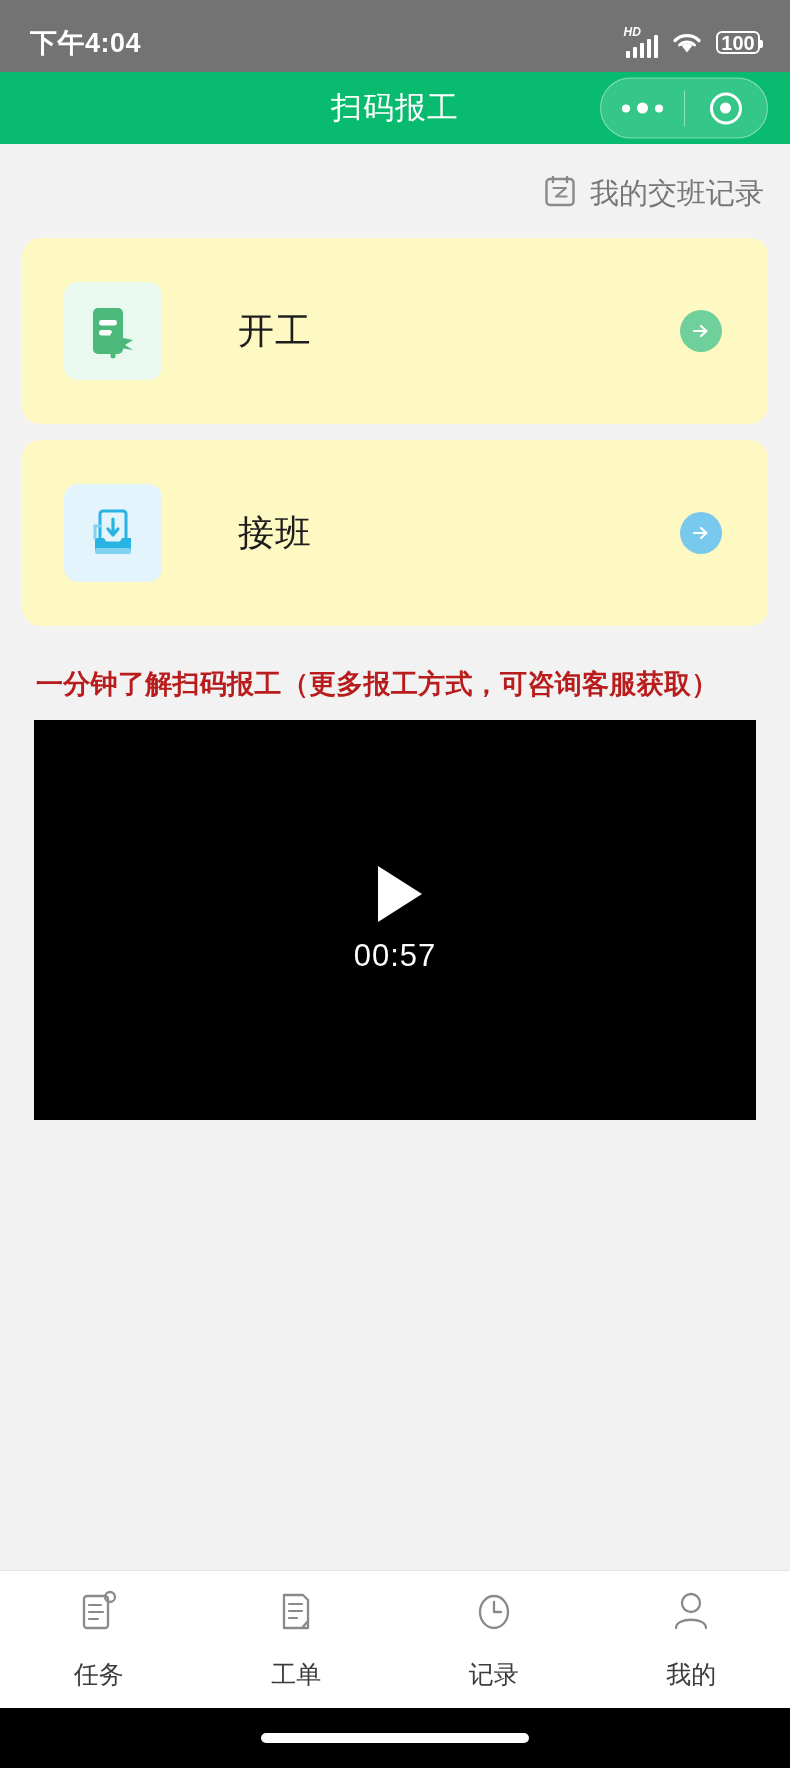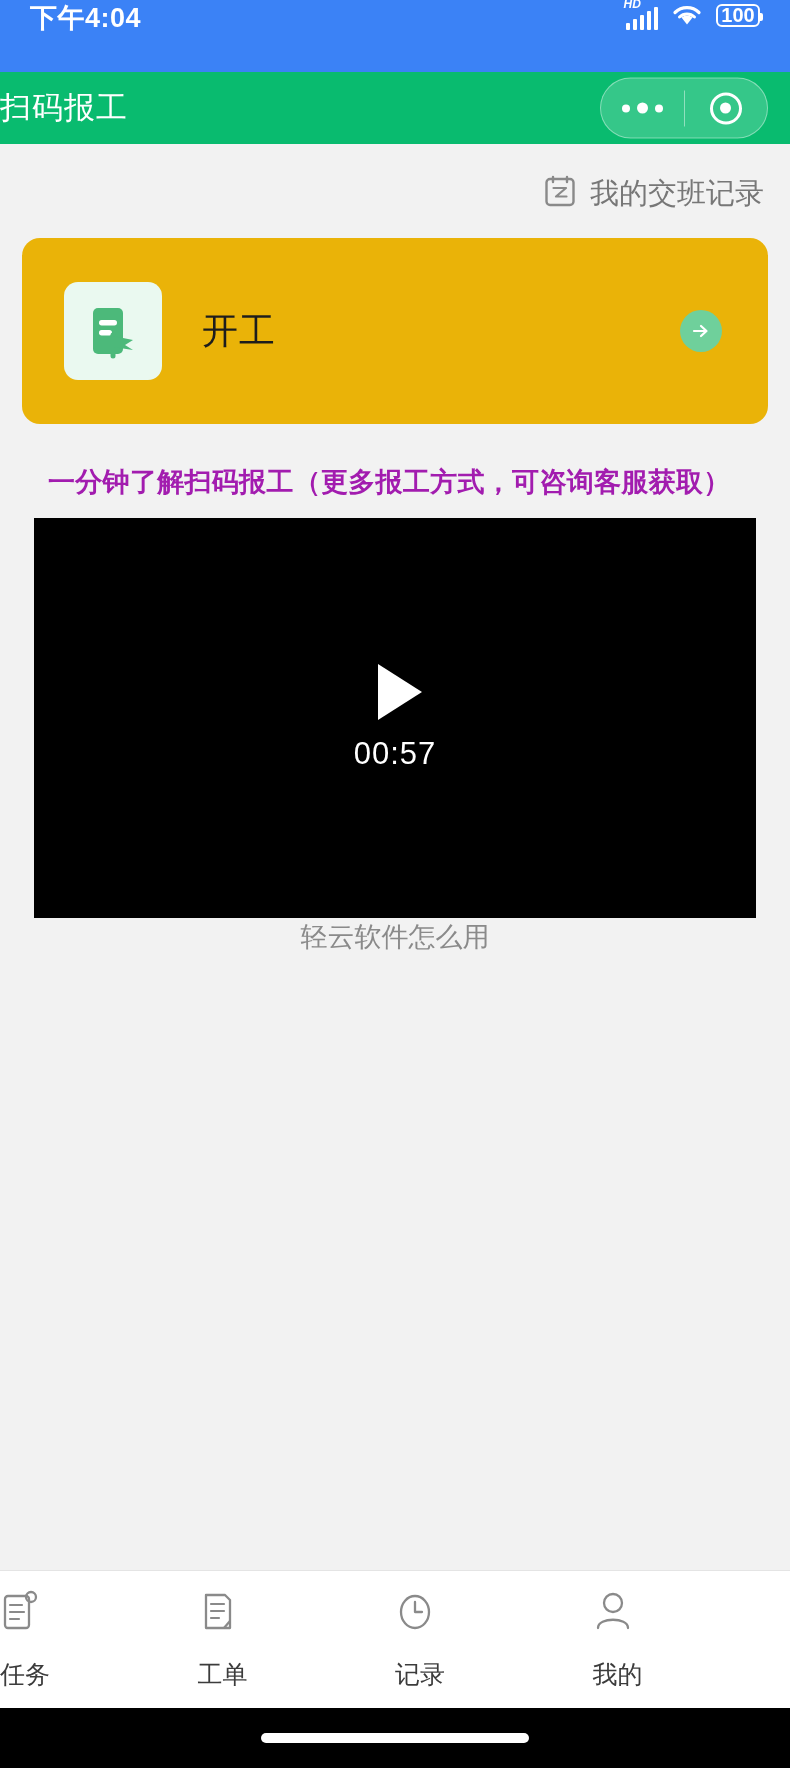--- a/index.html
+++ b/index.html
@@ -15,25 +15,25 @@
     width: 790px;
     height: 1768px;
     background: #f2f2f2;
     display: flex;
     flex-direction: column;
   }
 
   
   .statusbar {
     height: 72px;
-    background: #3b82f6;
-    display: flex;
-    align-items: flex-start;
+    background: #737373;
+    display: flex;
+    align-items: center;
     justify-content: space-between;
-    padding: 0 30px 0 30px;
+    padding: 13px 30px 0 30px;
     flex: none;
   }
   .status-time {
     color: #ffffff;
     font-size: 27px;
     font-weight: 600;
     letter-spacing: 0.5px;
   }
   .status-icons {
     display: flex;
@@ -75,21 +75,21 @@
   }
   .battery-num { font-size: 20px; font-weight: 700; color: #ffffff; line-height: 1; }
 
   
   .header {
     height: 72px;
     background: #09bb6f;
     position: relative;
     display: flex;
     align-items: center;
-    justify-content: flex-start;
+    justify-content: center;
     flex: none;
   }
   .header-title {
     color: #ffffff;
     font-size: 31px;
     letter-spacing: 1px;
   }
   .capsule {
     position: absolute;
     right: 22px;
@@ -142,27 +142,28 @@
   }
   .shift-record-label {
     font-size: 29px;
     color: #777777;
   }
   .shift-icon { flex: none; }
 
   
   .card {
     margin: 16px 22px;
-    background: #eab308;
+    background: #fef9c3;
     border-radius: 18px;
     height: 186px;
     display: flex;
     align-items: center;
     padding: 0 34px 0 42px;
     position: relative;
+    gap: 36px;
   }
   .card-icon {
     width: 98px; height: 98px;
     border-radius: 14px;
     display: flex;
     align-items: center;
     justify-content: center;
     flex: none;
   }
   .card-icon.green { background: #eaf9f0; }
@@ -193,24 +194,24 @@
     left: 0; right: 0;
     top: 775px;
     text-align: center;
     font-size: 27px;
     color: #8a8a8a;
     pointer-events: none;
   }
 
   
   .video-heading {
-    margin: 40px 0 18px 48px;
+    margin: 40px 0 18px 36px;
     font-size: 27px;
     font-weight: 700;
-    color: #a21caf;
+    color: #b91c1c;
     letter-spacing: 0.3px;
   }
   .video-box {
     margin: 0 34px 0 34px;
     height: 400px;
     background: #000000;
     position: relative;
     display: flex;
     flex-direction: column;
     align-items: center;
@@ -236,21 +237,21 @@
     background: #ffffff;
     border-top: 1px solid #e4e4e4;
     display: flex;
     align-items: center;
     flex: none;
   }
   .tab {
     flex: 1;
     display: flex;
     flex-direction: column;
-    align-items: flex-start;
+    align-items: center;
     gap: 23px;
   }
   .tab-icon { height: 46px; display: flex; align-items: center; justify-content: center; }
   .tab-label { font-size: 25px; color: #3c3c3c; }
   .tab.active .tab-label { color: #5cc08e; }
 
   .homebar-area {
     height: 60px;
     background: #000000;
     display: flex;
@@ -340,20 +341,37 @@
       </div>
       <div class="card-label">开工</div>
       <div class="card-arrow green">
         <svg width="22" height="22" viewBox="0 0 22 22">
           <path d="M4 11 L16 11 M11 6 L16.5 11 L11 16" stroke="#ffffff" stroke-width="2.2" fill="none" stroke-linecap="round" stroke-linejoin="round"></path>
         </svg>
       </div>
     </div>
 
 
+    <div class="card">
+      <div class="card-icon blue">
+        <svg width="62" height="62" viewBox="0 0 62 62">
+          <rect x="18" y="9" width="26" height="32" rx="3" fill="none" stroke="#29b3e3" stroke-width="3"></rect>
+          <path d="M31 17 L31 32 M26 27 L31 33 L36 27" stroke="#29b3e3" stroke-width="3.2" fill="none" stroke-linecap="round" stroke-linejoin="round"></path>
+          <path d="M13 36 L13 50 L49 50 L49 36 L40 36 L37 41 L25 41 L22 36 Z" fill="#29b3e3"></path>
+          <rect x="13" y="46" width="36" height="6" rx="2" fill="#7fd2f0"></rect>
+          <path d="M13 36 L13 24 L18 24" stroke="#7fd2f0" stroke-width="3" fill="none" stroke-linecap="round"></path>
+        </svg>
+      </div>
+      <div class="card-label">接班</div>
+      <div class="card-arrow blue">
+        <svg width="22" height="22" viewBox="0 0 22 22">
+          <path d="M4 11 L16 11 M11 6 L16.5 11 L11 16" stroke="#ffffff" stroke-width="2.2" fill="none" stroke-linecap="round" stroke-linejoin="round"></path>
+        </svg>
+      </div>
+    </div>
 
     <div class="watermark">轻云软件怎么用</div>
 
     <div class="video-heading">一分钟了解扫码报工（更多报工方式，可咨询客服获取）</div>
     <div class="video-box">
       <div class="play-triangle"></div>
       <div class="video-duration">00:57</div>
     </div>
 
   </div>

